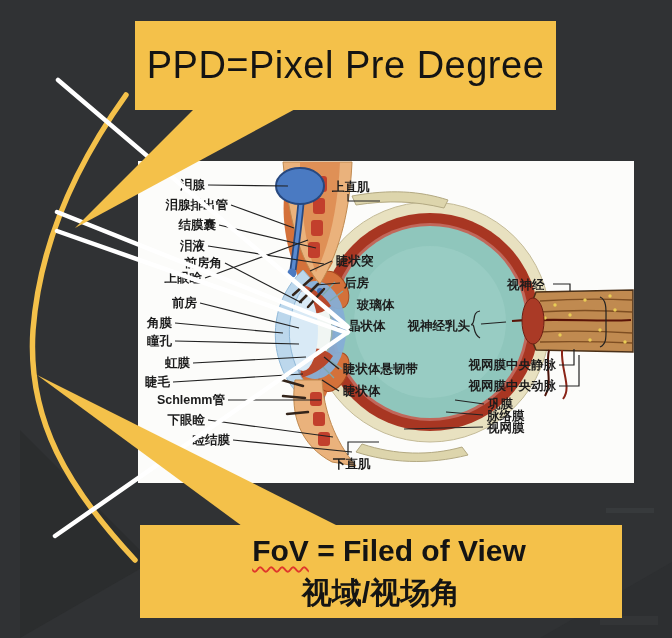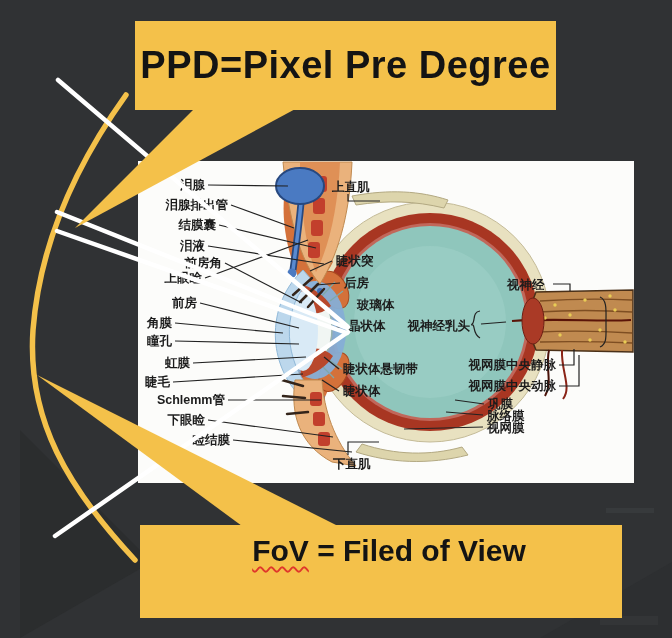--- a/index.html
+++ b/index.html
@@ -1,21 +1,21 @@
 <!DOCTYPE html>
 <html><head>
 <meta charset="utf-8">
 <style>
   html,body{margin:0;padding:0;background:#1d1e1f;}
   .stage{position:relative;width:672px;height:638px;background:#303234;overflow:hidden;
          font-family:"Liberation Sans","DejaVu Sans",sans-serif;}
   .scene{position:absolute;left:0;top:0;}
   .banner{position:absolute;background:#F4C14A;color:#141414;}
   .banner-top{left:135px;top:21px;width:421px;height:89px;display:flex;align-items:center;justify-content:center;
-              font-size:38px;font-weight:700;letter-spacing:0.5px;}
+              font-size:38px;font-weight:400;letter-spacing:0.5px;}
   .banner-bottom{left:140px;top:525px;width:482px;height:93px;text-align:center;box-sizing:border-box;padding-top:5px;}
   .banner-bottom .l1{font-size:30px;font-weight:600;line-height:42px;padding-left:16px;}
   .banner-bottom .l2{font-size:30px;font-weight:700;line-height:42px;}
   .fovword{text-decoration-line:underline;text-decoration-style:wavy;text-decoration-color:#E0372A;
            text-decoration-thickness:2px;text-underline-offset:5px;}
   .lbl{font-size:12.5px;font-weight:bold;fill:#1c1c1c;font-family:"Liberation Sans","DejaVu Sans",sans-serif;}
   .leader{stroke:#222;stroke-width:1.2;fill:none;}
 </style>
 </head>
 <body>
@@ -204,15 +204,16 @@
     <polygon points="75,228 203,100 312,100" fill="#F4C14A"></polygon>
     <polygon points="37,375 338,526 242,526" fill="#F4C14A"></polygon>
   </svg>
 
   <div class="banner banner-top">
     <span>PPD=Pixel Pre Degree</span>
   </div>
 
   <div class="banner banner-bottom">
     <div class="l1"><span class="fovword">FoV</span><span> = Filed of View</span></div>
+    <div class="l2">视域/视场角</div>
   </div>
 
 </div>
 
 </body></html>

